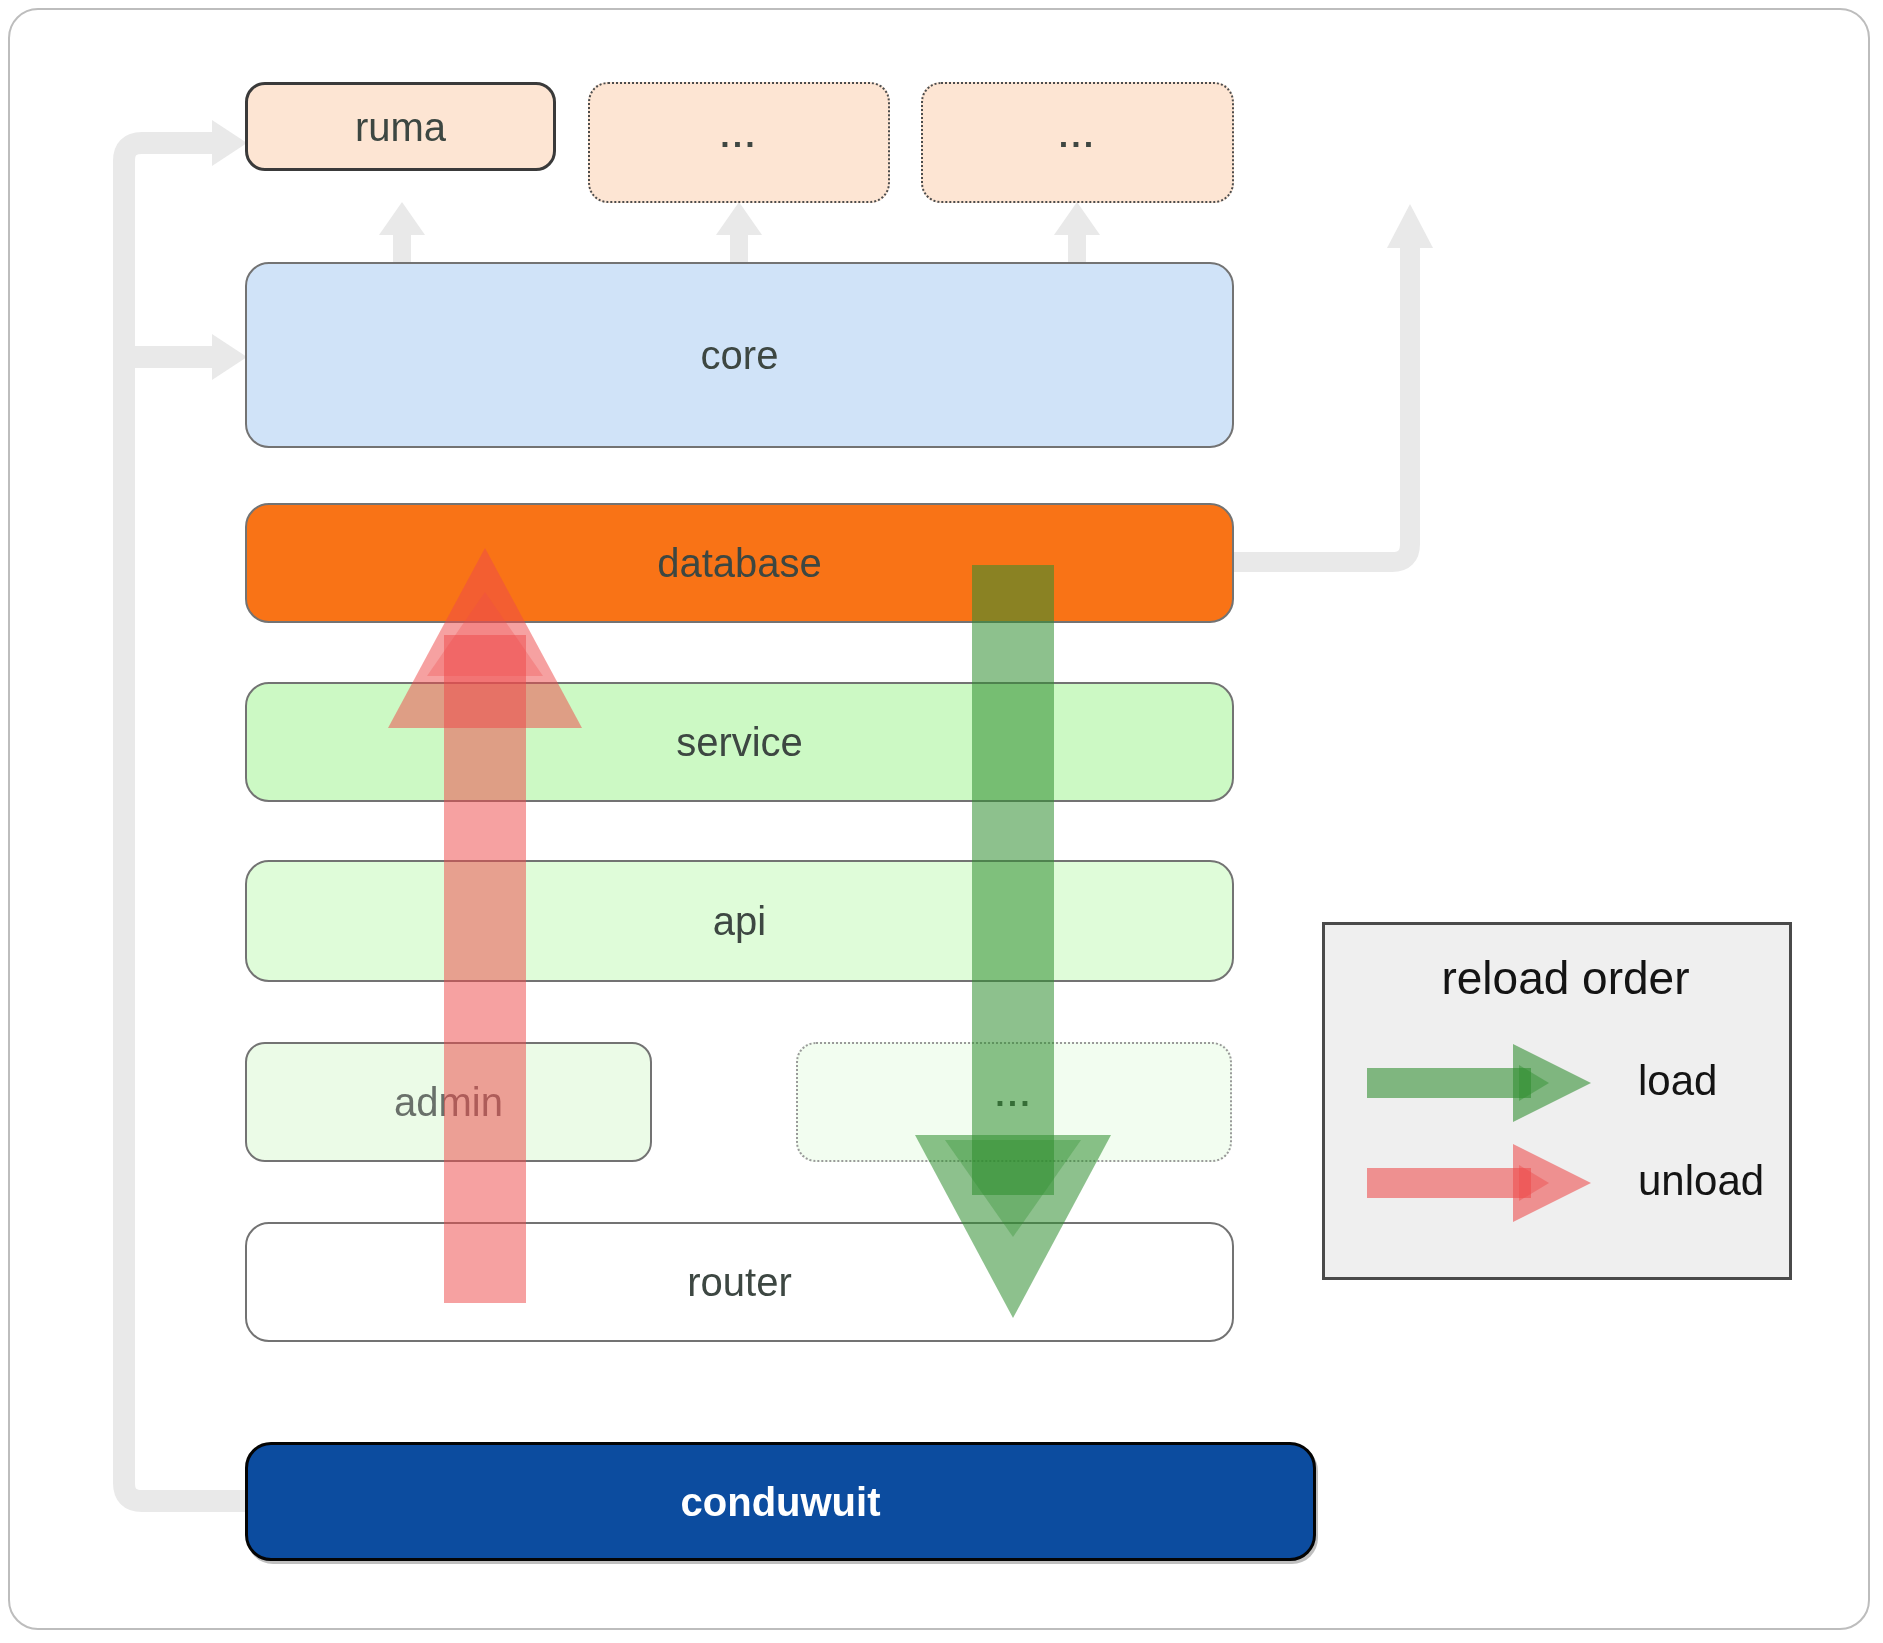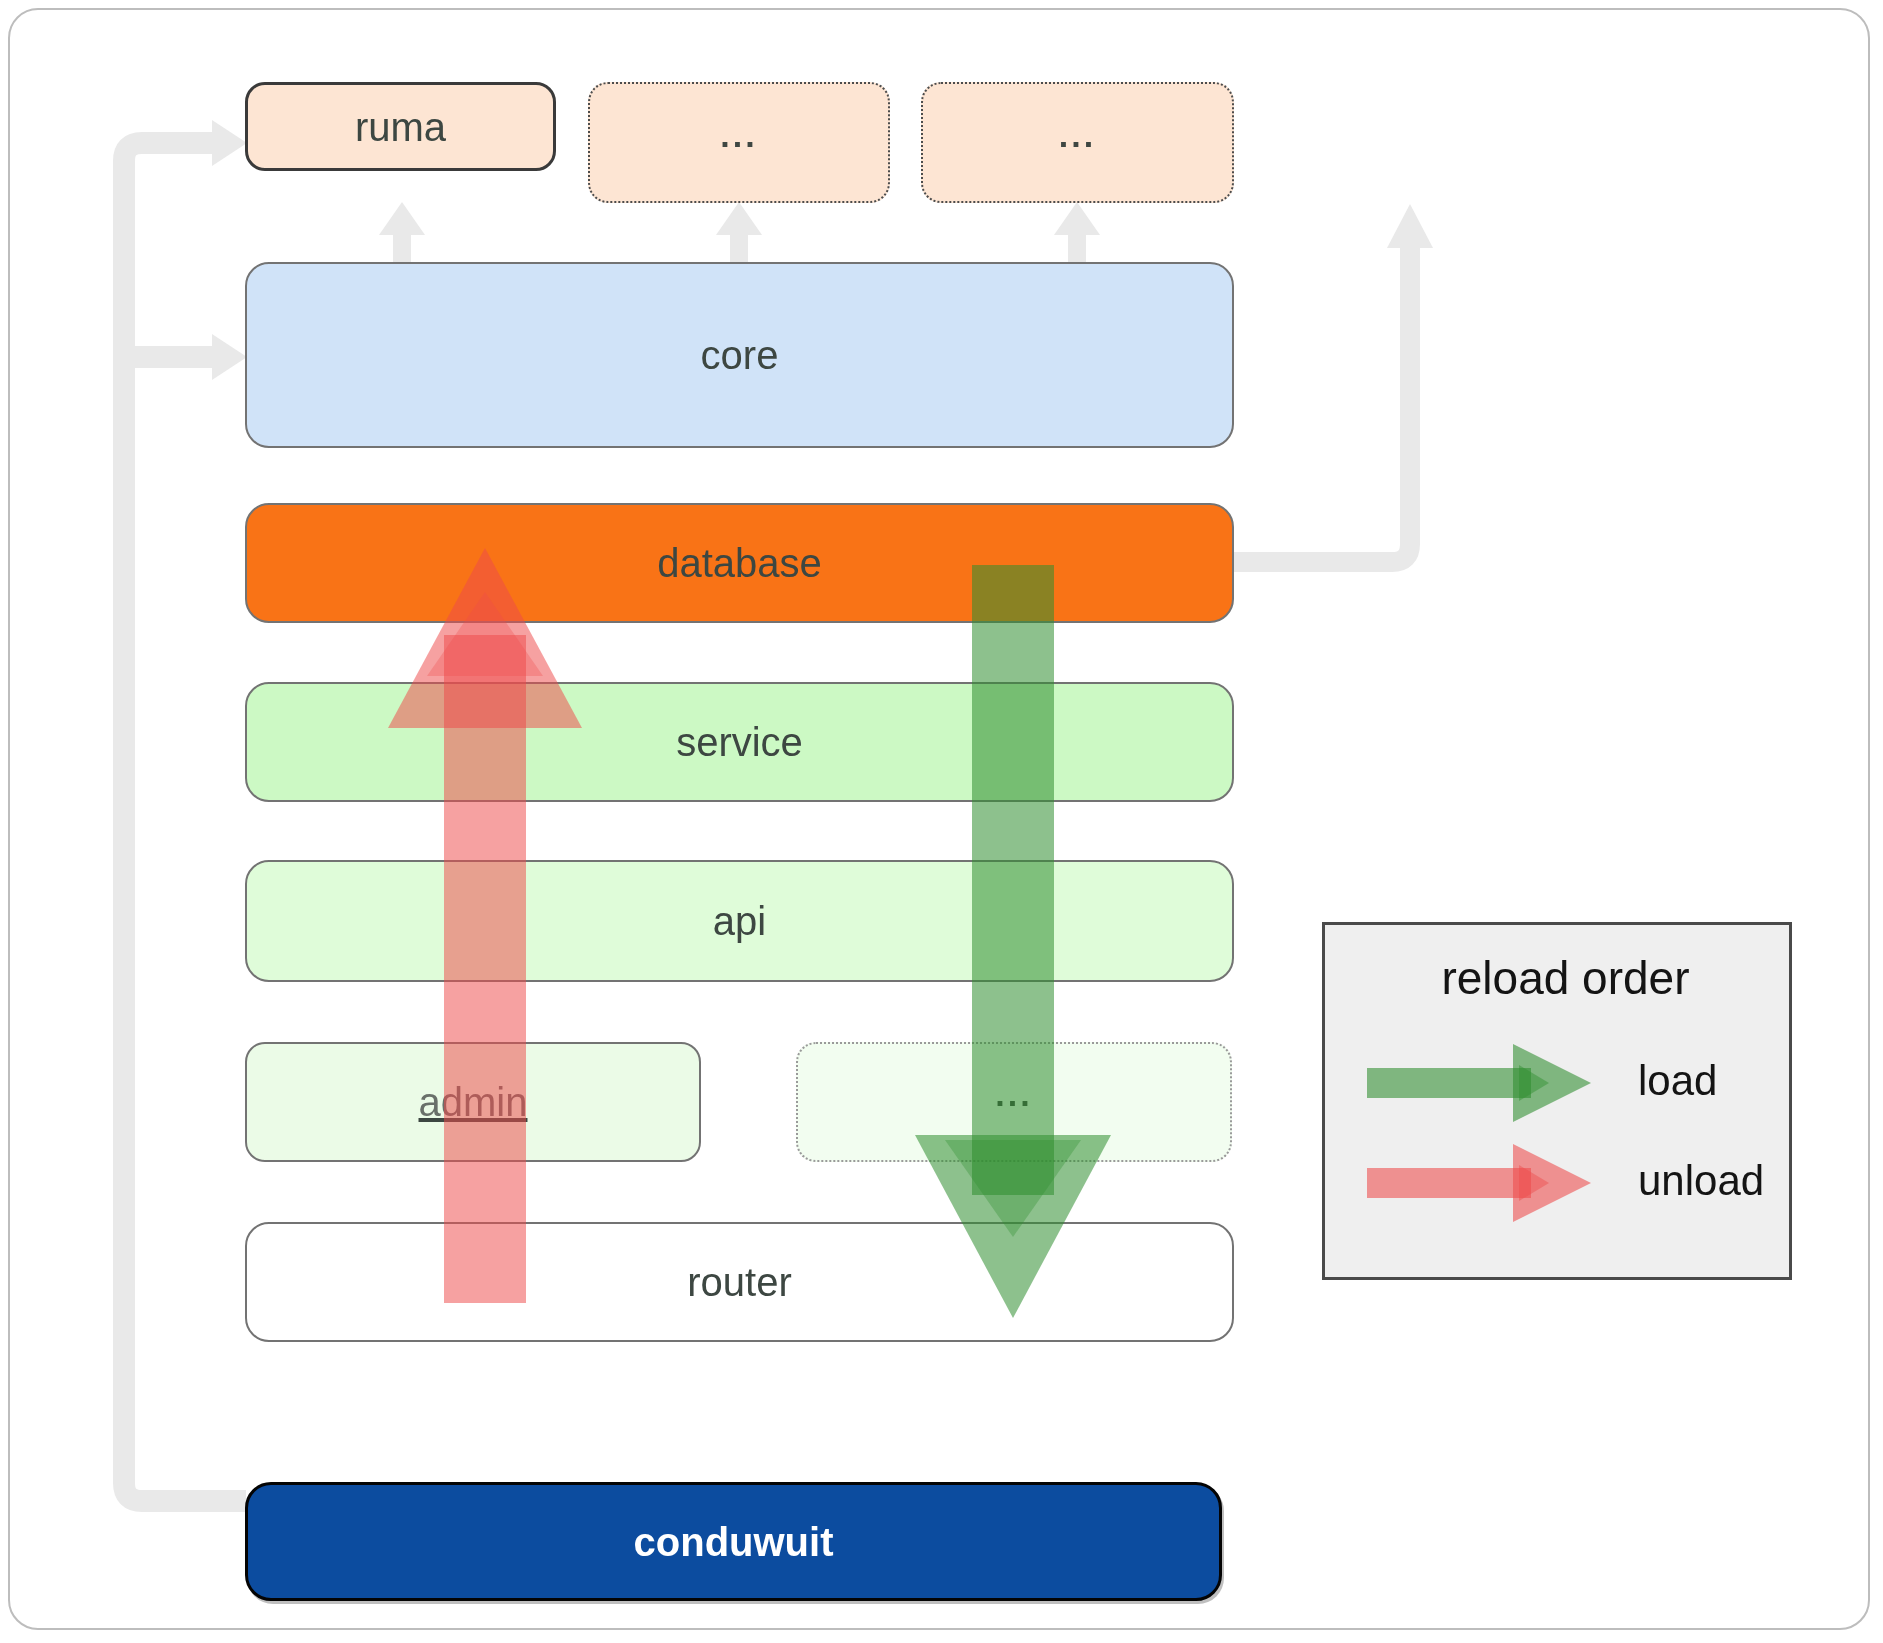--- a/index.html
+++ b/index.html
@@ -154,32 +154,32 @@
   </div>
 
   <div class="box r24 solid-gray" style="left: 245px; top: 682px; width: 989px; height: 120px; background-color: rgb(204, 249, 196);">
     <span class="lbl">service</span>
   </div>
 
   <div class="box r24 solid-gray" style="left: 245px; top: 860px; width: 989px; height: 122px; background-color: rgb(223, 252, 217);">
     <span class="lbl">api</span>
   </div>
 
-  <div class="box r20 solid-gray" style="left: 245px; top: 1042px; width: 456px; height: 120px; background-color: rgb(235, 251, 231); text-decoration: underline;">
+  <div class="box r20 solid-gray" style="left: 245px; top: 1042px; width: 407px; height: 120px; background-color: rgb(235, 251, 231);">
     <span class="lbl admin-lbl">admin</span>
   </div>
   <div class="box r20 dotted-lite" style="left: 796px; top: 1042px; width: 436px; height: 120px; background-color: rgb(242, 253, 240);">
     <span class="lbl dots">...</span>
   </div>
 
   <div class="box r24 solid-gray" style="left: 245px; top: 1222px; width: 989px; height: 120px; background-color: rgb(255, 255, 255);">
     <span class="lbl">router</span>
   </div>
 
-  <div class="box conduwuit-box" style="left: 245px; top: 1442px; width: 977px; height: 119px; background-color: rgb(12, 76, 159); margin-top: 40px;">
+  <div class="box conduwuit-box" style="left: 245px; top: 1442px; width: 1071px; height: 119px; background-color: rgb(12, 76, 159);">
     <span class="lbl">conduwuit</span>
   </div>
 
   <svg class="layer flow-layer">
 
     <g>
       <polygon points="485,548 582,728 388,728" fill-opacity="0.52" fill="#ee4b4b"></polygon>
       <polygon points="485,592 543,676 427,676" fill-opacity="0.30" fill="#ee4b4b"></polygon>
       <rect x="444" y="635" width="82" height="668" fill-opacity="0.52" fill="#ee4b4b"></rect>
     </g>

